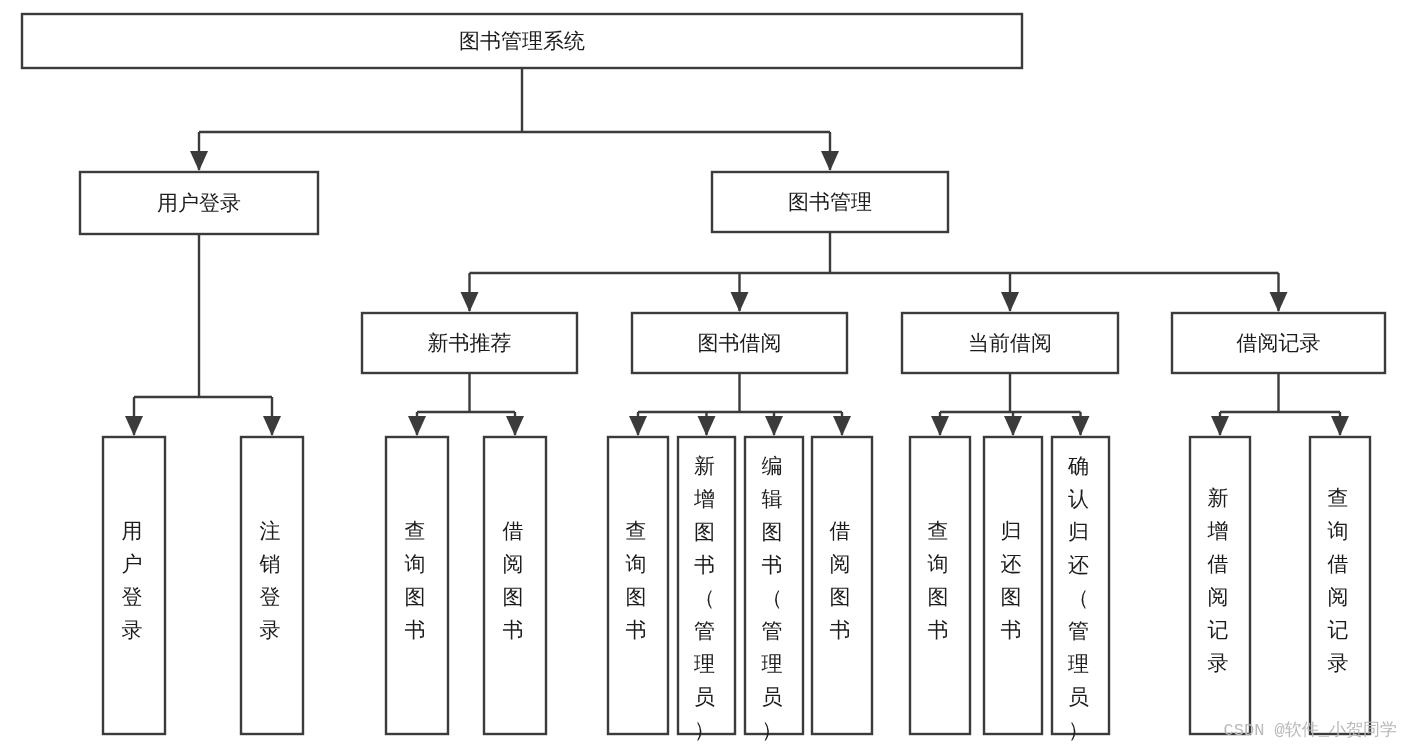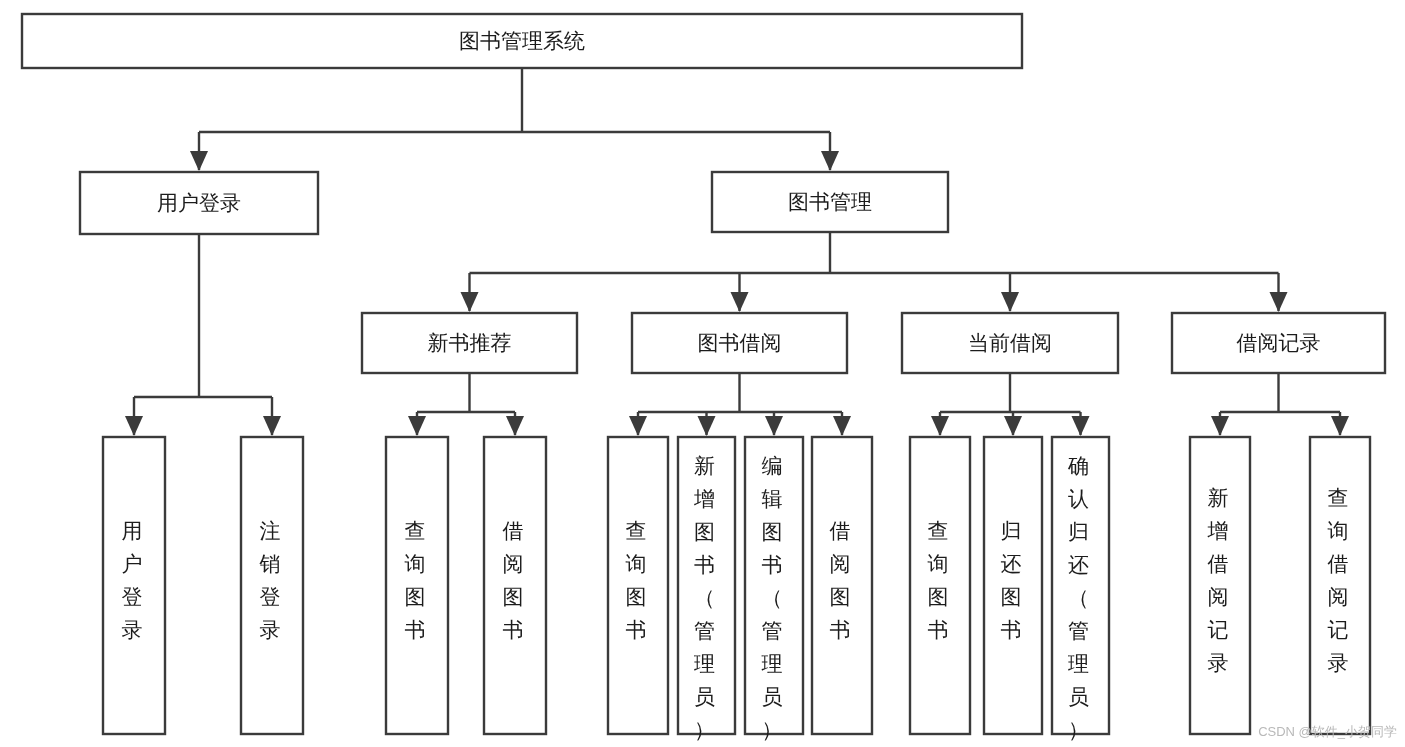--- a/index.html
+++ b/index.html
@@ -50,22 +50,22 @@
     fill: #1c1c1c;
     font-family: "DejaVu Sans", "Liberation Sans", sans-serif;
     font-size: 21px;
     letter-spacing: 4px;
     text-anchor: middle;
   }
   .watermark {
     position: absolute;
     right: 8px;
     bottom: 6px;
-    font-family: Liberation Sans, sans-serif;
-    font-size: 13px;
+    font-family: Liberation Mono, monospace;
+    font-size: 17px;
     color: #b9b9b9;
     white-space: nowrap;
     user-select: none;
   }
 </style>
 </head>
 <body>
 
 <div id="diagram-root">
   <svg class="diagram-canvas" viewBox="0 0 1405 747">

